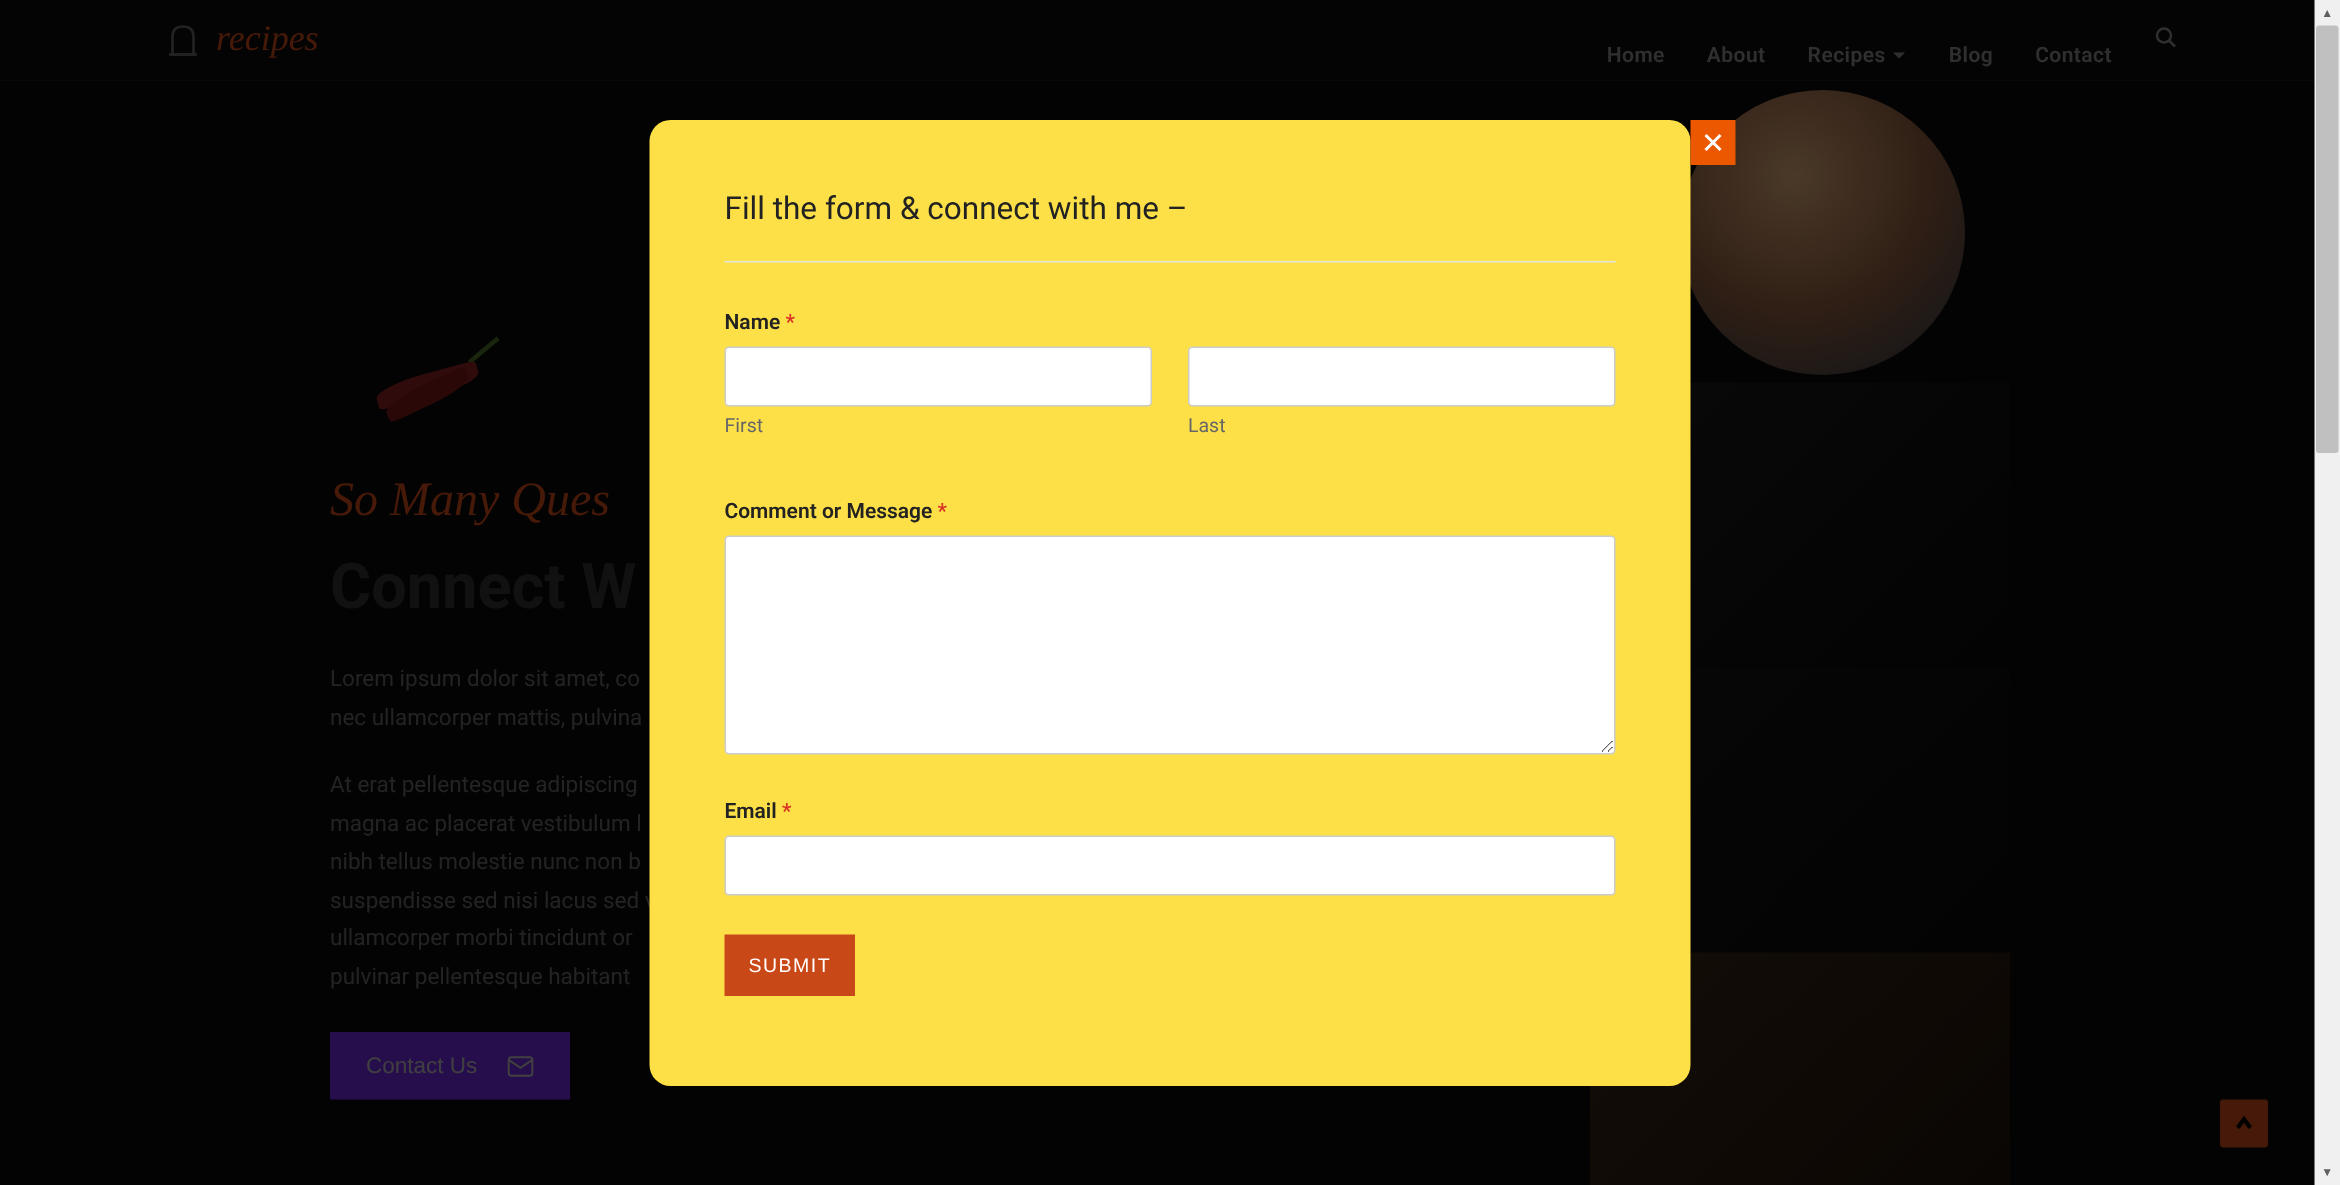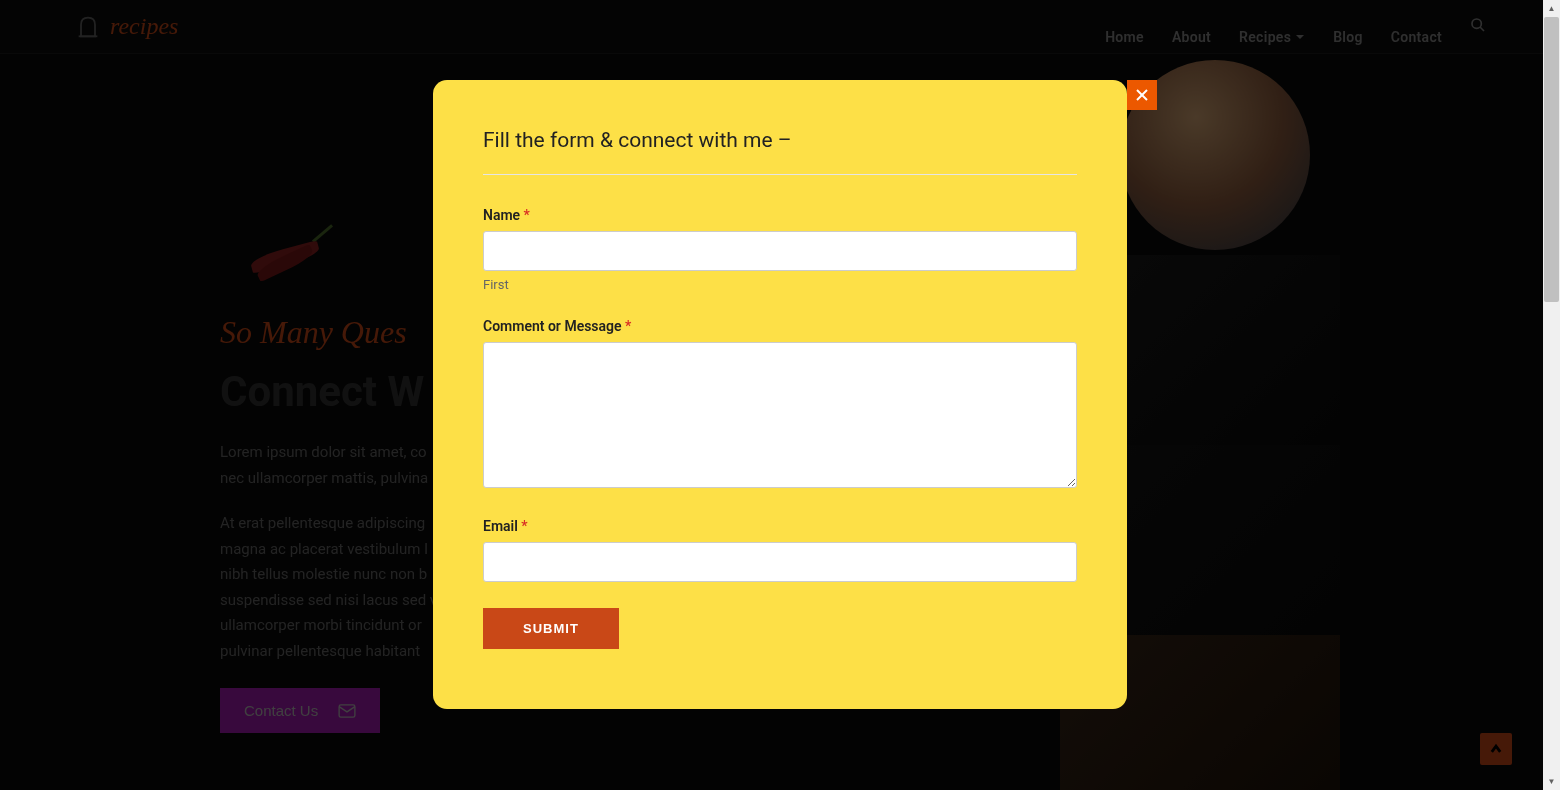--- a/index.html
+++ b/index.html
@@ -16,21 +16,21 @@
       position: relative;
     }
     
     
     .header {
       background: rgba(15, 15, 15, 0.95);
       height: 54px;
       display: flex;
       align-items: center;
       justify-content: space-between;
-      padding: 0 74px;
+      padding: 0 108px;
       border-bottom: 1px solid rgba(255,255,255,0.05);
     }
     .logo {
       display: flex;
       align-items: center;
       gap: 8px;
     }
     .logo-icon {
       width: 28px;
       height: 28px;
@@ -124,21 +124,21 @@
       margin-bottom: 24px;
     }
     .paragraph {
       color: #666;
       font-size: 15px;
       line-height: 1.7;
       margin-bottom: 20px;
       max-width: 520px;
     }
     .contact-btn {
-      background: #a21caf;
+      background: #6d28d9;
       color: #b8b8b8;
       border: none;
       padding: 14px 24px;
       font-size: 15px;
       display: flex;
       align-items: center;
       gap: 20px;
       cursor: pointer;
       margin-top: 24px;
       justify-content: center;
@@ -240,21 +240,21 @@
       color: #222;
       font-weight: 600;
       margin-bottom: 8px;
     }
     .required {
       color: #d93025;
     }
     .name-row {
       display: flex;
       gap: 24px;
-      margin-bottom: 26px;
+      margin-bottom: 41px;
     }
     .name-col {
       flex: 1;
     }
     .form-input {
       width: 100%;
       padding: 10px 12px;
       border: 1px solid #ccc;
       border-radius: 3px;
       font-size: 15px;
@@ -275,23 +275,23 @@
       border-radius: 3px;
       font-size: 15px;
       height: 146px;
       resize: both;
       font-family: inherit;
     }
     .submit-btn {
       background: #c94817;
       color: #fff;
       border: none;
-      padding: 13px 40px;
+      padding: 13px 16px;
       font-size: 13px;
-      font-weight: 700;
+      font-weight: 400;
       letter-spacing: 1px;
       cursor: pointer;
     }
     
     
     .scroll-top {
       position: fixed;
       bottom: 25px;
       right: 48px;
       width: 32px;
@@ -423,20 +423,24 @@
   <h2 class="modal-title">Fill the form &amp; connect with me –</h2>
   
   <label class="form-label">
     <span>Name </span><span class="required">*</span>
   </label>
   <div class="name-row">
     <div class="name-col">
       <input type="text" class="form-input" style="">
       <div class="sublabel">First</div>
     </div>
+    <div class="name-col">
+      <input type="text" class="form-input" style="">
+      <div class="sublabel">Last</div>
+    </div>
   </div>
   
   <div class="form-group">
     <label class="form-label">
       <span>Comment or Message </span><span class="required">*</span>
     </label>
     <textarea class="form-textarea" style=""></textarea>
   </div>
   
   <div class="form-group">

